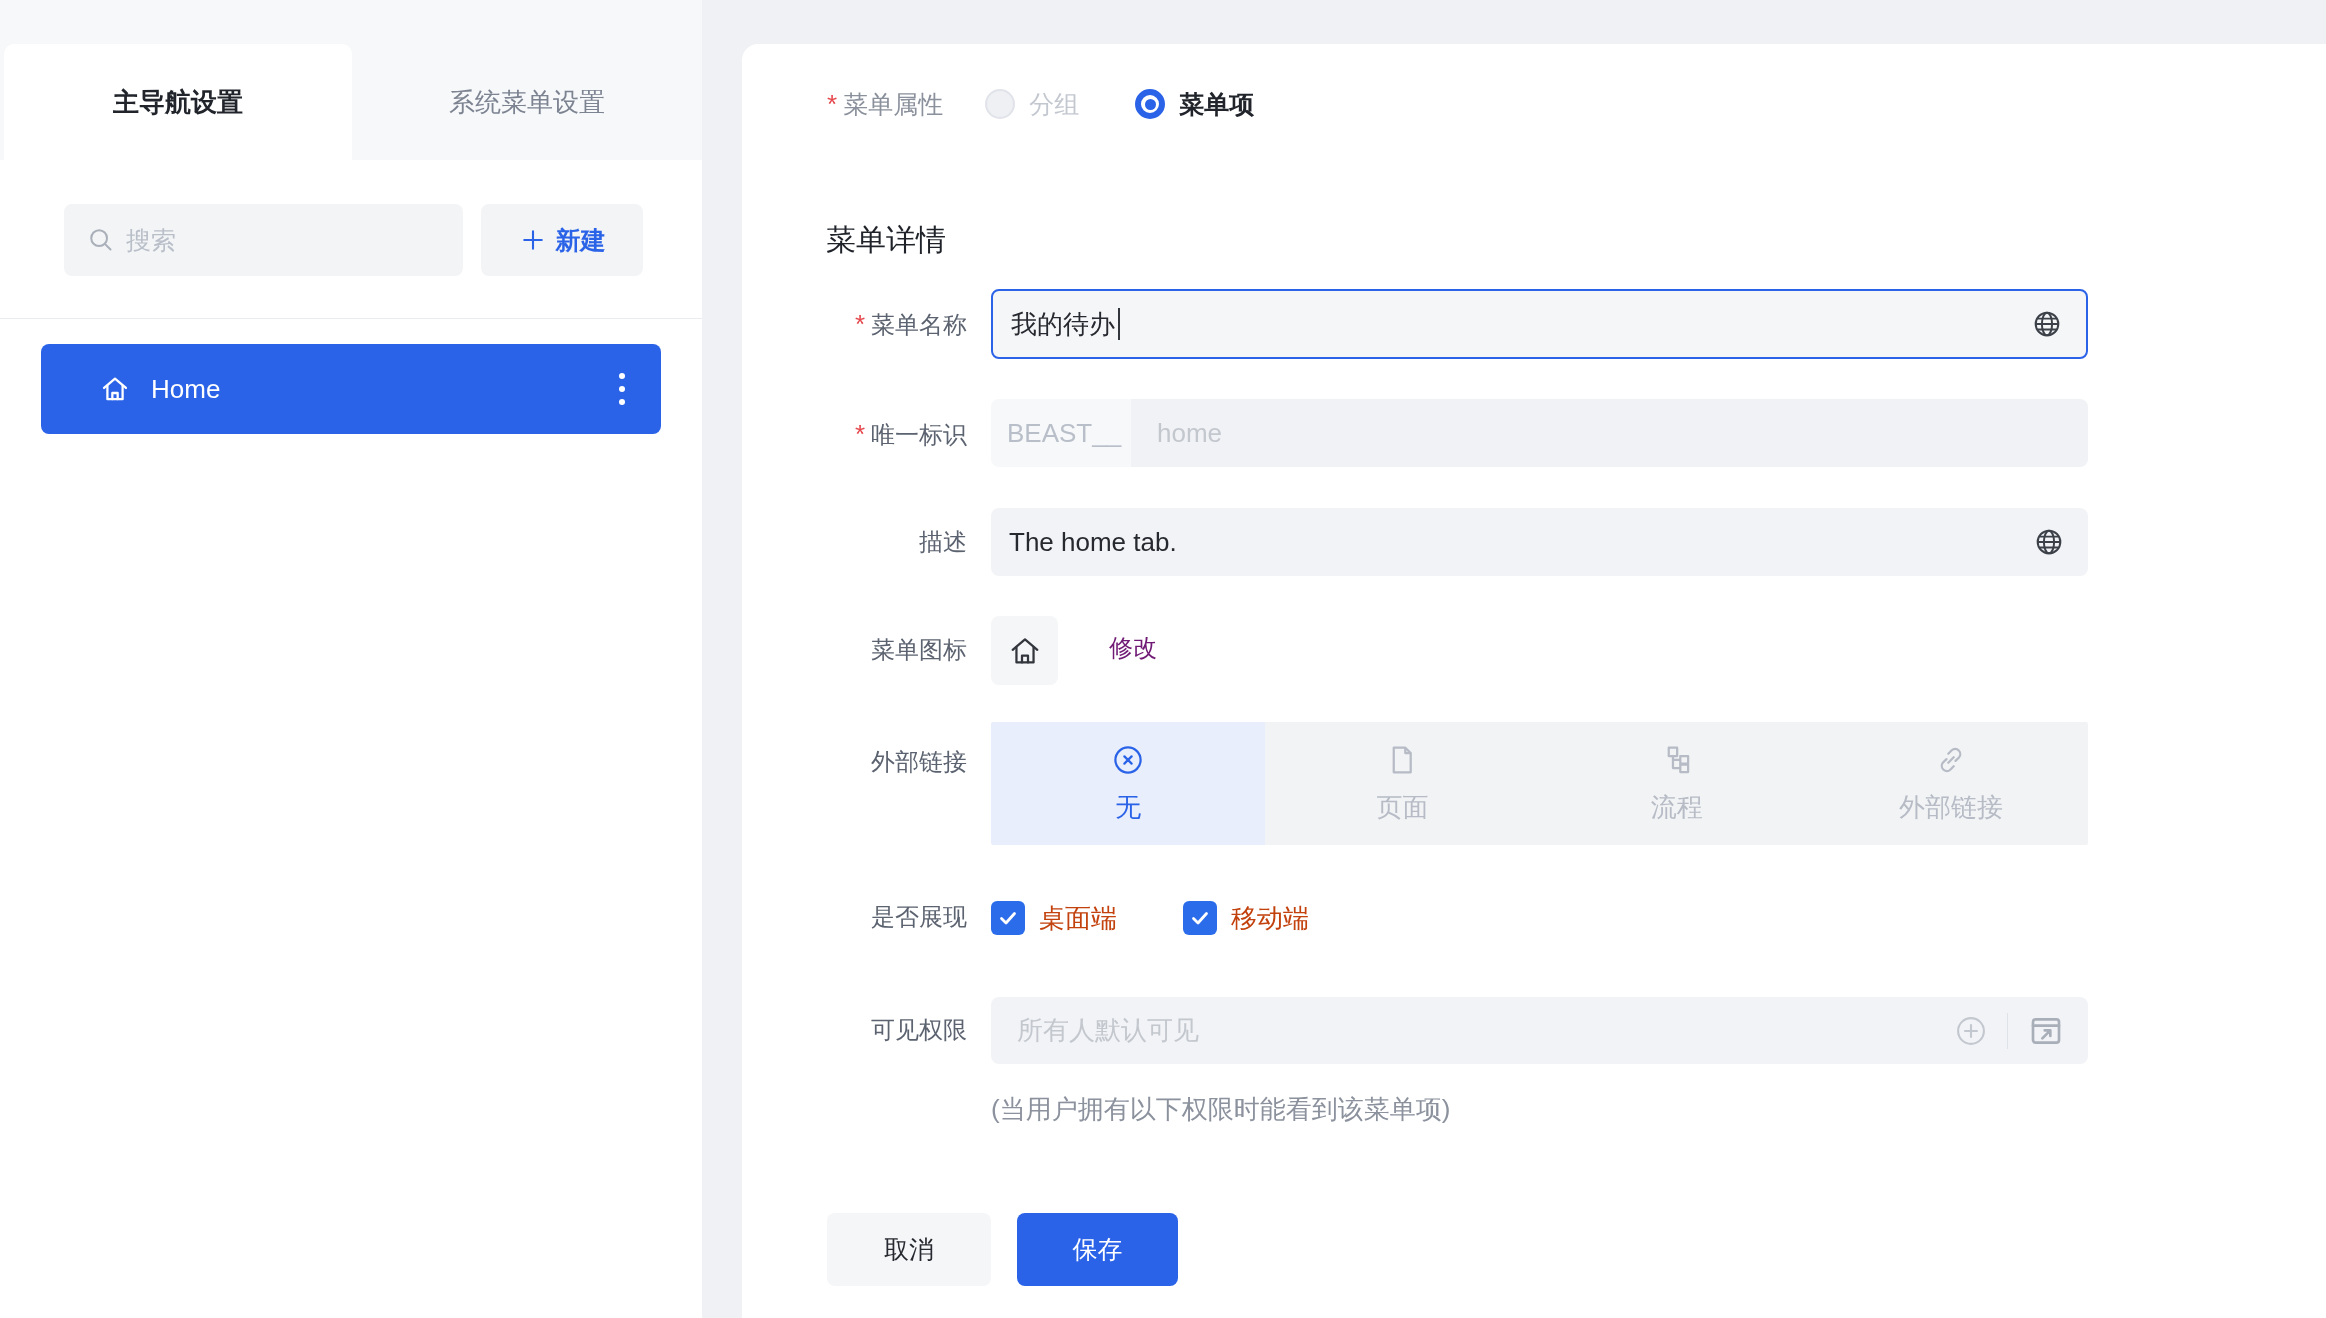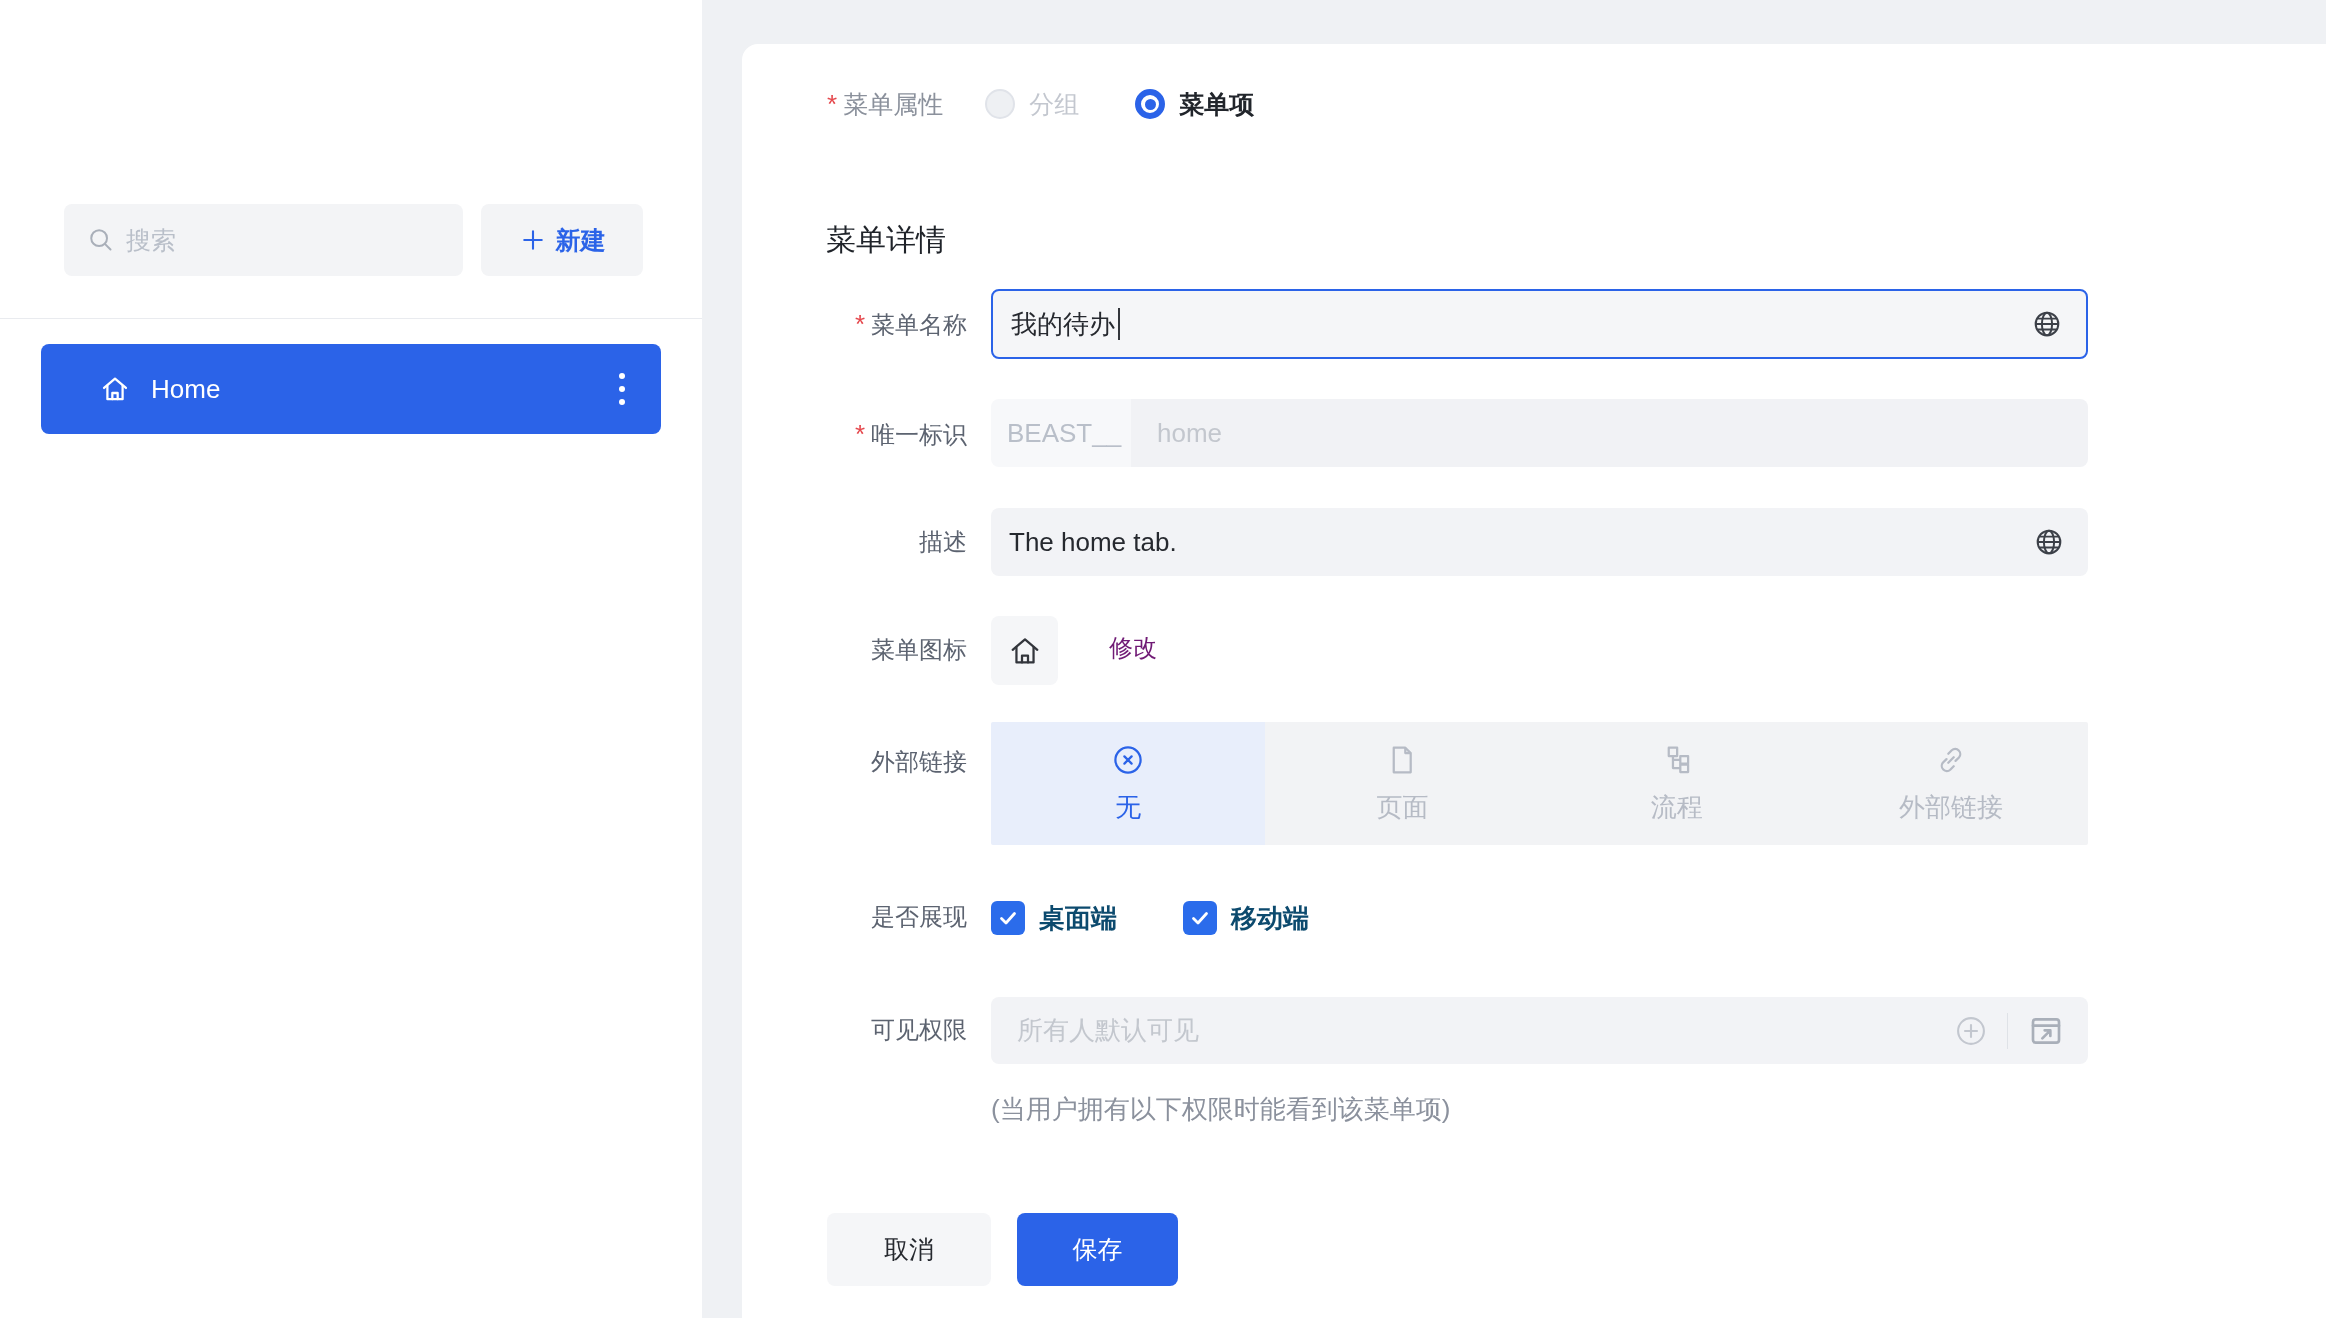--- a/index.html
+++ b/index.html
@@ -67,35 +67,43 @@
   .modify { position:absolute; left:367px; top:588px; font-size:24px; color:#701a75; cursor:pointer; }
 
   .segs { position:absolute; left:249px; top:678px; width:1097px; height:123px; display:flex; border-radius:2px; overflow:hidden; }
   .seg { flex:1; display:flex; flex-direction:column; align-items:center; justify-content:center; gap:12px; background:#f2f3f5; cursor:pointer; }
   .seg .s-lab { font-size:26px; color:#b6bbc5; }
   .seg.selected { background:#e8eefb; }
   .seg.selected .s-lab { color:#2b63e8; }
 
   .chk-row { position:absolute; left:249px; top:856px; height:36px; display:flex; align-items:center; }
   .checkbox { width:34px; height:34px; border-radius:6px; background:#2b6ceb; display:flex; align-items:center; justify-content:center; cursor:pointer; }
-  .chk-lab { font-size:26px; color:#0c4a6e; font-weight:700; margin-left:14px; }
+  .chk-lab { font-size:26px; color:#c2410c; font-weight:400; margin-left:14px; }
   .chk-gap { width:66px; }
 
   .hint { position:absolute; left:249px; top:1048px; font-size:26px; color:#8b919d; }
 
   .btn { position:absolute; top:1169px; height:73px; border-radius:8px; display:flex; align-items:center; justify-content:center; font-size:25px; font-weight:500; cursor:pointer; }
   .btn.cancel { left:85px; width:164px; background:#f5f6f8; color:#26292f; }
   .btn.save { left:275px; width:161px; background:#2b63e8; color:#ffffff; }
 
   svg { display:block; }
 </style>
 </head>
 <body>
 
 <div class="sidebar">
+  <div class="tabs-strip">
+    <div class="tab active">
+      <span>主导航设置</span>
+    </div>
+    <div class="tab inactive">
+      <span>系统菜单设置</span>
+    </div>
+  </div>
 
   <div class="search-box">
     <span>
       <svg width="30" height="30" viewBox="0 0 24 24" fill="none" stroke="#a9afb9" stroke-width="1.6" stroke-linecap="round">
         <circle cx="10.5" cy="10.5" r="6.3"></circle>
           <path d="M15.3 15.3 L19.6 19.6"></path>
       </svg>
     </span>
     <span class="ph">搜索</span>
   </div>

